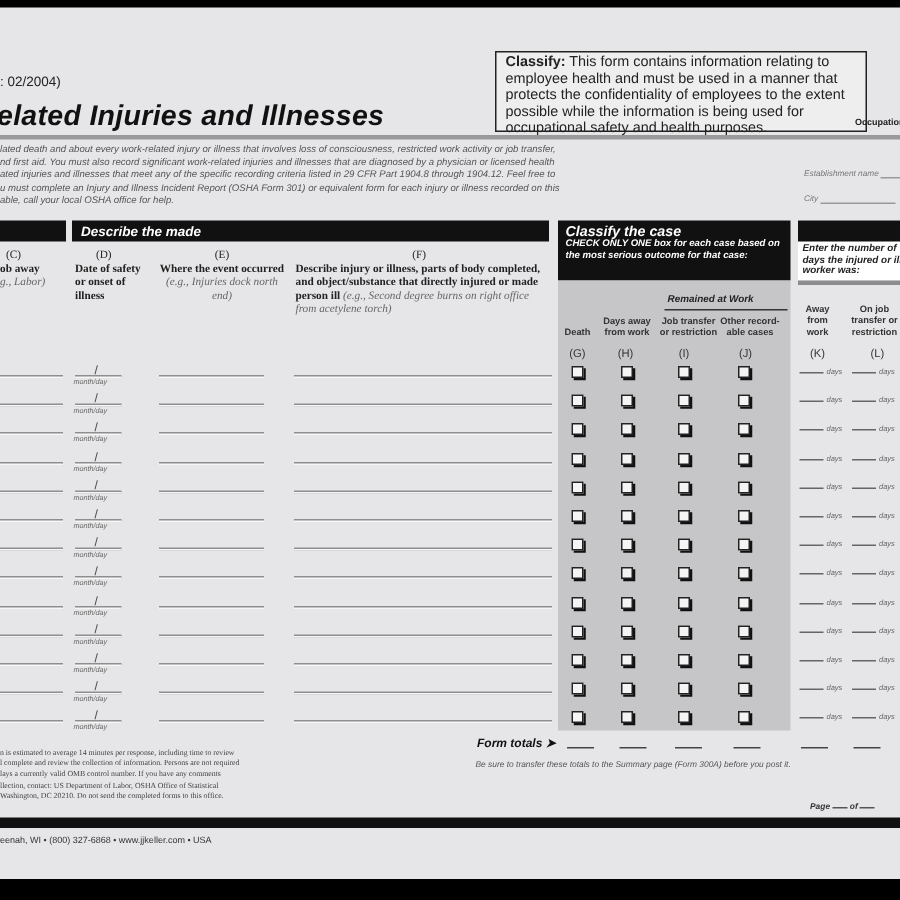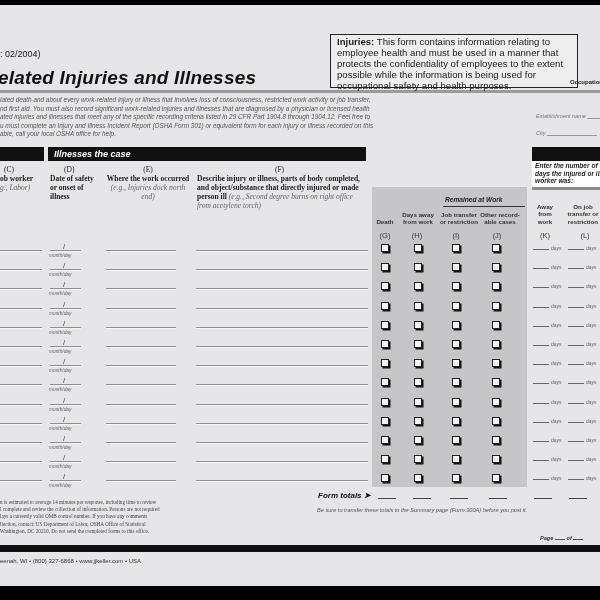--- a/index.html
+++ b/index.html
@@ -62,50 +62,54 @@
   <div class="abs rule-top"></div>
 
   <div class="abs intro">
     <div>lated death and about every work-related injury or illness that involves loss of consciousness, restricted work activity or job transfer,</div>
     <div>nd first aid. You must also record significant work-related injuries and illnesses that are diagnosed by a physician or licensed health</div>
     <div>ated injuries and illnesses that meet any of the specific recording criteria listed in 29 CFR Part 1904.8 through 1904.12. Feel free to</div>
     <div>u must complete an Injury and Illness Incident Report (OSHA Form 301) or equivalent form for each injury or illness recorded on this</div>
     <div>able, call your local OSHA office for help.</div>
   </div>
 
-  <div class="abs attention"><b>Injuries:</b><span> This form contains information relating to employee health and must be used in a manner that protects the confidentiality of employees to the extent possible while the information is being used for occupational safety and health purposes.</span></div>
+  <div class="abs attention"><b>Classify:</b><span> This form contains information relating to employee health and must be used in a manner that protects the confidentiality of employees to the extent possible while the information is being used for occupational safety and health purposes.</span></div>
 
   <div class="abs osha-label">Occupation</div>
   <div class="abs estab"><span style="border:none;width:auto;">Establishment name</span> <span></span></div>
   <div class="abs city"><span style="border:none;width:auto;">City</span> <span style="width:50px;"></span></div>
 
   <div class="abs bar bar-left"></div>
-  <div class="abs bar bar-desc">Illnesses the case</div>
+  <div class="abs bar bar-desc">Describe the made</div>
+  <div class="abs bar classify">
+    <div class="h">Classify the case</div>
+    <div class="s">CHECK ONLY ONE box for each case based on the most serious outcome for that case:</div>
+  </div>
   <div class="abs enter">
     <div class="bk"></div>
     <div class="t" style="white-space:normal;width:70px;">Enter the number of days the injured or ill worker was:</div>
     <div class="r"></div>
   </div>
 
   <div class="abs gray-panel"></div>
   <div class="abs remained">Remained at Work</div>
   <div class="abs remained-rule"></div>
 
   <div class="abs colhead" style="left:0;top:160px;width:42px;text-align:left;">
     <div style="padding-left:4px;">(C)</div>
-    <b>ob worker</b><br>
+    <b>ob away</b><br>
     <i>g., Labor)</i>
   </div>
   <div class="abs colhead" style="left:50px;top:160px;width:50px;text-align:left;">
     <div style="padding-left:14px;">(D)</div>
     <b>Date of safety or onset of illness</b>
   </div>
   <div class="abs colhead" style="left:104px;top:160px;width:88px;">
     <div>(E)</div>
-    <b>Where the work occurred</b><br>
+    <b>Where the event occurred</b><br>
     <i>(e.g., Injuries dock north end)</i>
   </div>
   <div class="abs colhead" style="left:197px;top:160px;width:165px;text-align:left;">
     <div style="text-align:center;">(F)</div>
     <b>Describe injury or illness, parts of body completed, and object/substance that directly injured or made person ill</b>
     <i>(e.g., Second degree burns on right office from acetylene torch)</i>
   </div>
 
   <div class="abs sanshead" style="left:372px;top:213px;width:26px;">Death</div>
   <div class="abs sanshead" style="left:400px;top:206px;width:36px;white-space:normal;">Days away from work</div>

